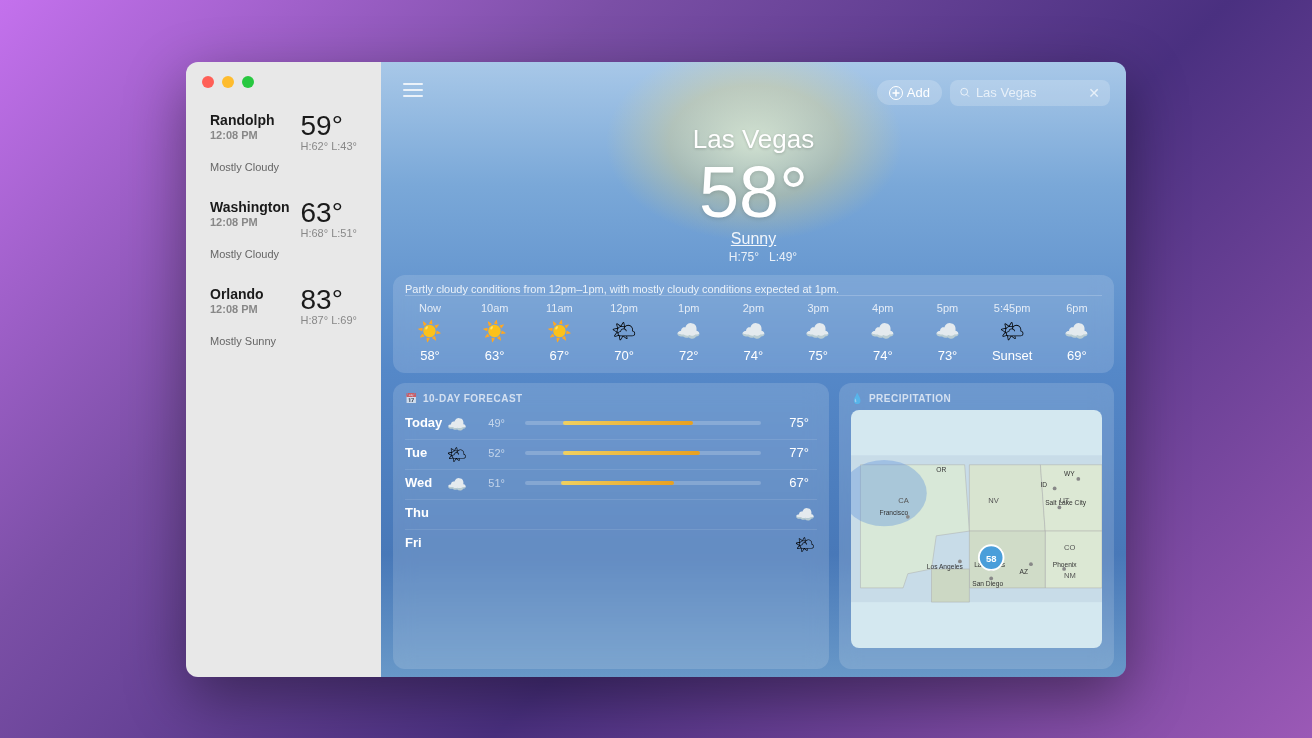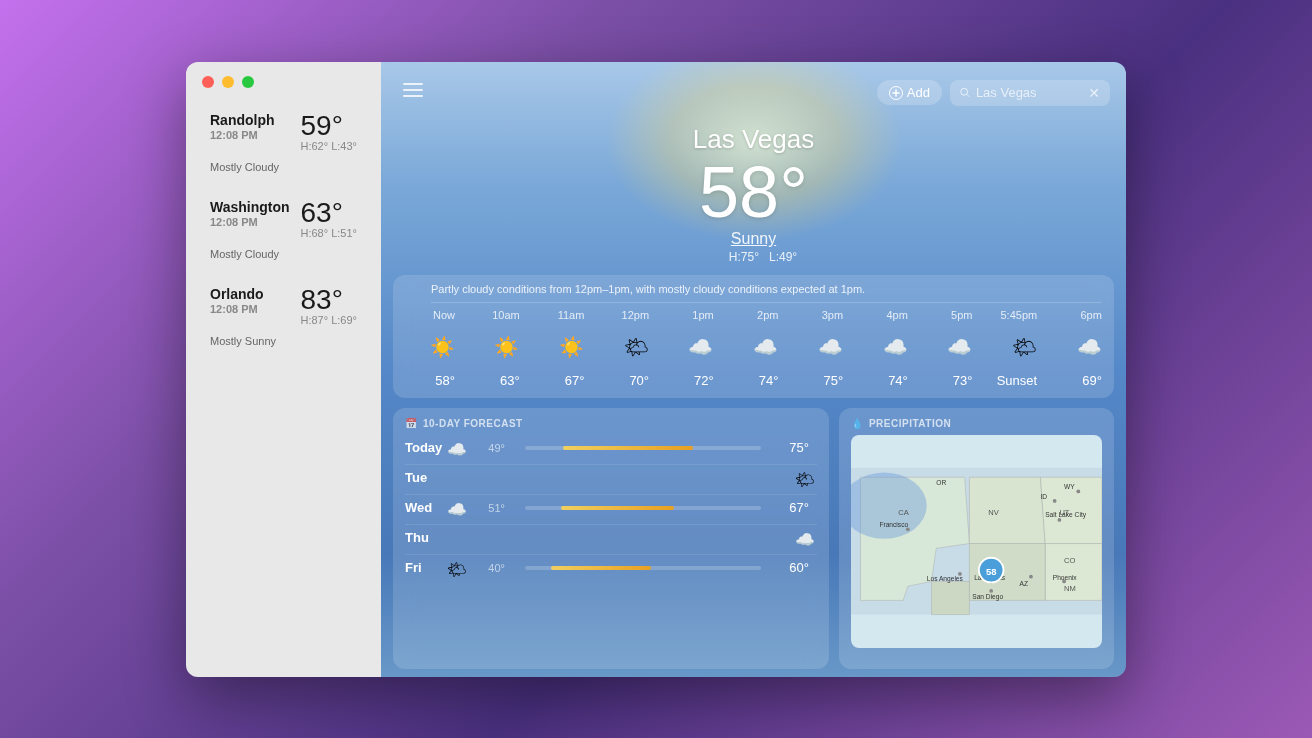--- a/index.html
+++ b/index.html
@@ -202,35 +202,33 @@
       background: rgba(255,255,255,0.15);
       backdrop-filter: blur(10px);
       border-radius: 12px;
       margin: 6px 12px;
       padding: 8px 12px 10px;
     }
     .hourly-description {
       font-size: 11px;
       color: rgba(255,255,255,0.85);
       border-bottom: 1px solid rgba(255,255,255,0.2);
-      padding-bottom: 7px;
       margin-bottom: 6px;
-      margin-left: 26px;
     }
     .hourly-row {
       display: flex;
       align-items: flex-end;
       gap: 0;
       justify-content: space-between;
     }
     .hour-item {
       display: flex;
       flex-direction: column;
-      align-items: flex-end;
-      gap: 16px;
+      align-items: center;
+      gap: 7px;
       min-width: 50px;
     }
     .hour-label {
       font-size: 11px;
       color: rgba(255,255,255,0.8);
       font-weight: 500;
     }
     .hour-icon {
       font-size: 20px;
       line-height: 1;
@@ -505,46 +503,46 @@
       <div class="forecast-low">49°</div>
       <div class="forecast-bar-bg">
         <div class="forecast-bar-fill" style="width:55%; margin-left:16%"></div>
       </div>
       <div class="forecast-high">75°</div>
     </div>
   </div>
             <div class="forecast-row">
     <div class="forecast-day">Tue</div>
     <div class="forecast-icon">🌤</div>
+    <div class="forecast-bar-wrap">
+      <div class="forecast-low">52°</div>
+      <div class="forecast-bar-bg">
+        <div class="forecast-bar-fill" style="width:58%; margin-left:16%"></div>
+      </div>
+      <div class="forecast-high">77°</div>
+    </div>
   </div>
             <div class="forecast-row">
     <div class="forecast-day">Wed</div>
     <div class="forecast-icon">☁️</div>
     <div class="forecast-bar-wrap">
       <div class="forecast-low">51°</div>
       <div class="forecast-bar-bg">
         <div class="forecast-bar-fill" style="width:48%; margin-left:15.200000000000001%"></div>
       </div>
       <div class="forecast-high">67°</div>
     </div>
   </div>
             <div class="forecast-row">
     <div class="forecast-day">Thu</div>
     <div class="forecast-icon">☁️</div>
   </div>
             <div class="forecast-row">
     <div class="forecast-day">Fri</div>
     <div class="forecast-icon">🌤</div>
-    <div class="forecast-bar-wrap">
-      <div class="forecast-low">40°</div>
-      <div class="forecast-bar-bg">
-        <div class="forecast-bar-fill" style="width:42%; margin-left:11.200000000000001%"></div>
-      </div>
-      <div class="forecast-high">60°</div>
-    </div>
   </div>
           </div>
       </div>
       <div class="panel precip-panel">
         <div class="panel-title">
           <span>💧</span>
           <span>PRECIPITATION</span>
         </div>
         <div class="map-container">
           <svg class="map-svg" viewBox="0 0 265 155" xmlns="http://www.w3.org/2000/svg">

